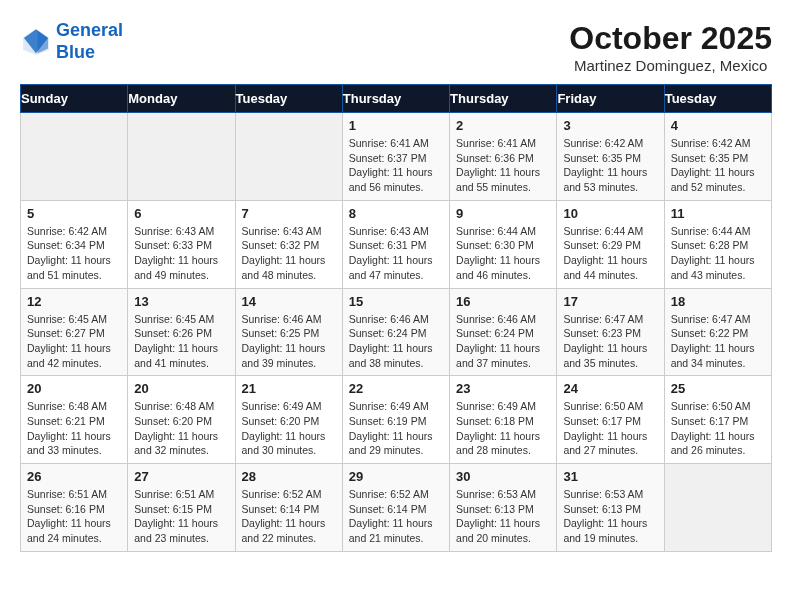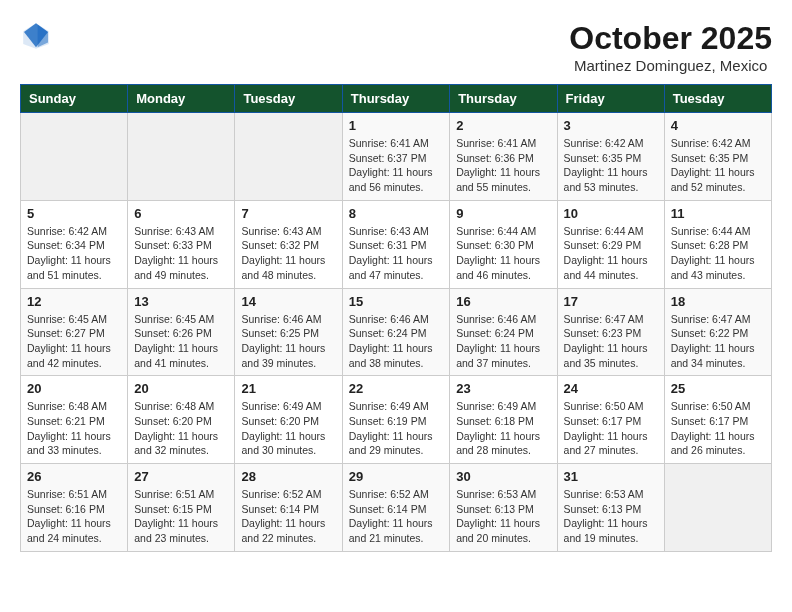--- a/index.html
+++ b/index.html
@@ -45,24 +45,24 @@
     .location {
       font-size: 15px;
       color: #333;
     }
     .calendar {
       width: 100%;
       border-collapse: collapse;
       border: 1px solid #ccc;
     }
     .calendar th {
-      background-color: #14532d;
+      background-color: #0f172a;
       color: #fff;
       text-align: left;
-      padding: 6px 8px;
+      padding: 6px 0;
       font-size: 13px;
       border: 1px solid #1255a0;
     }
     .calendar td {
       vertical-align: top;
       padding: 5px 6px;
       border: 1px solid #ccc;
       width: 108px;
       min-height: 80px;
       background: #fff;
@@ -93,20 +93,24 @@
 </head>
 <body>
 
 <div class="header">
   <div class="logo">
     <svg class="logo-icon" viewBox="0 0 40 40">
       <polygon points="20,4 36,14 36,30 20,36 4,30 4,14" fill="#1565c0" opacity="0.15"></polygon>
       <polygon points="22,6 35,15 35,28 22,34" fill="#1565c0" opacity="0.5"></polygon>
       <polygon points="20,4 35,15 20,34 5,15" fill="#1565c0" opacity="0.8"></polygon>
     </svg>
+    <div class="logo-text">
+      <div><span>General</span></div>
+      <div><span>Blue</span></div>
+    </div>
   </div>
   <div class="title-block">
     <div class="month-title">October 2025</div>
     <div class="location">Martinez Dominguez, Mexico</div>
   </div>
 </div>
 
 <table class="calendar">
   <thead>
     <tr>

